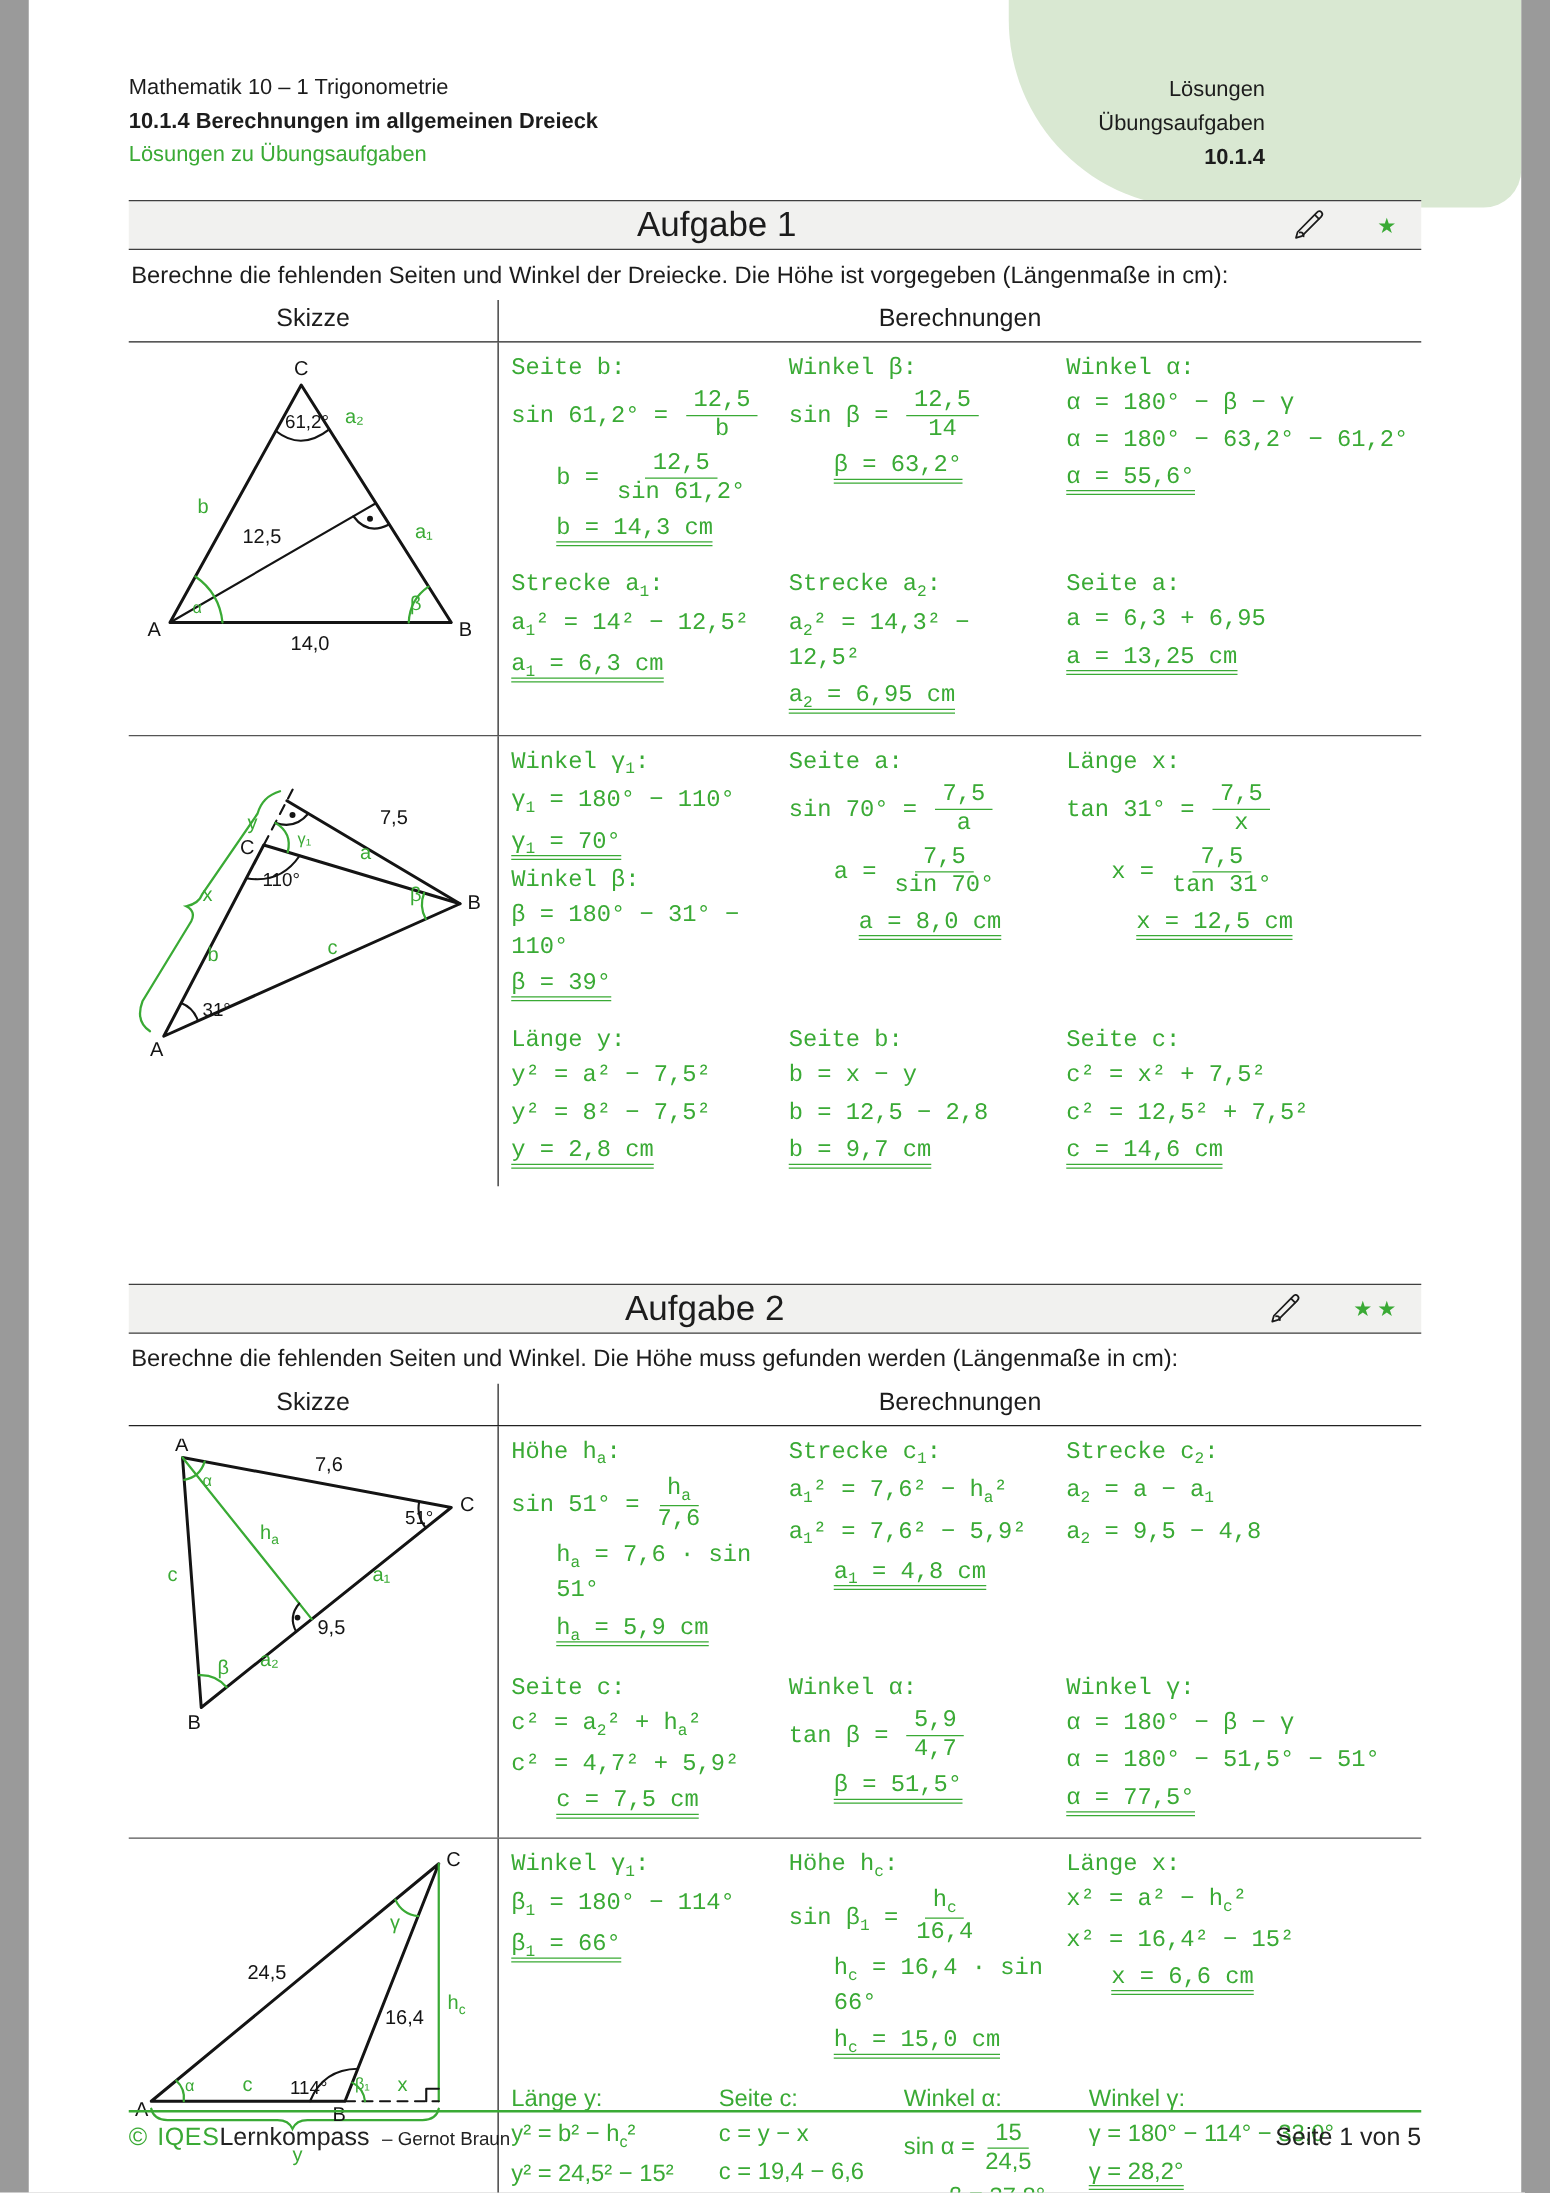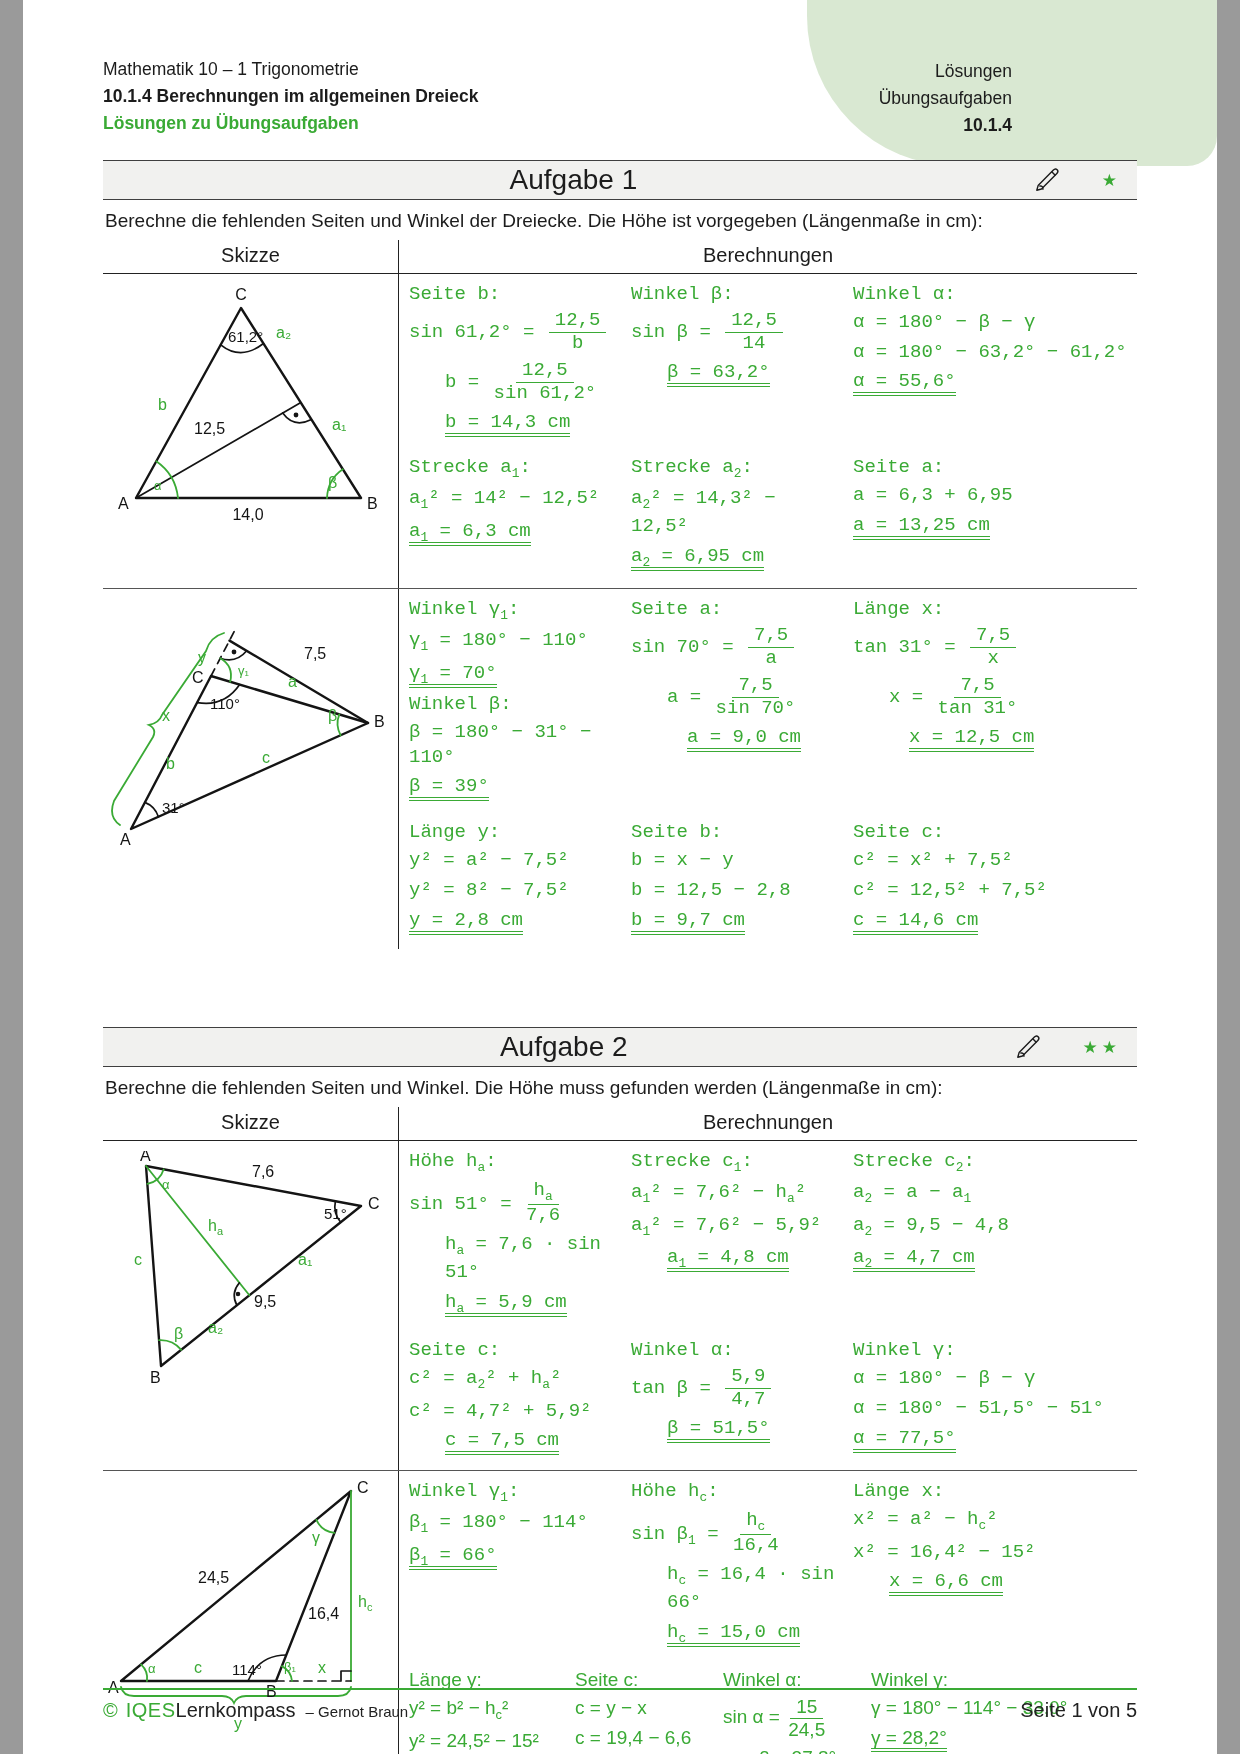--- a/index.html
+++ b/index.html
@@ -5,21 +5,21 @@
   :root{ --green:#3aaa35; --ink:#1c1c1c; --blob:#d9e8d2; --bar:#f1f1ef; }
   *{box-sizing:border-box;}
   body{margin:0;background:#9a9a9a;font-family:"Liberation Sans",sans-serif;color:var(--ink);}
   .page{position:relative;width:1194px;height:1754px;margin:0 auto;background:#fff;overflow:hidden;}
 
   
   .blob{position:absolute;top:0;right:0;width:410px;height:166px;background:var(--blob);
         border-bottom-left-radius:150px 150px;border-bottom-right-radius:30px;}
   .hdr-left{position:absolute;top:56px;left:80px;font-size:17.5px;line-height:1.55;}
   .hdr-left .l2{font-weight:bold;}
-  .hdr-left .l3{font-weight:bold;color:var(--green);}
+  .hdr-left .l3{font-weight:normal;color:var(--green);}
   .hdr-right{position:absolute;top:58px;right:205px;text-align:right;font-size:17.5px;line-height:1.55;}
   .hdr-right .r3{font-weight:bold;}
 
   .content{position:absolute;left:80px;right:80px;top:160px;}
 
   
   .taskbar{display:flex;align-items:center;background:var(--bar);
            border-top:1.6px solid #3f3f3f;border-bottom:1.6px solid #3f3f3f;
            height:40px;padding:0 16px 0 12px;}
   .taskbar .ttl{flex:1;font-size:28px;text-align:center;}
@@ -231,21 +231,21 @@
               <div>
                   <div class="ch">Seite a:</div>
                   <div class="cl fr"><span>sin 70° =&nbsp;</span><span class="frac">
                       <span class="fnum">7,5</span>
                       <span class="fden">a</span>
                     </span></div>
                   <div class="cl ind1 fr"><span>a =&nbsp;</span><span class="frac">
                       <span class="fnum">7,5</span>
                       <span class="fden">sin 70°</span>
                     </span></div>
-                  <div class="cl ind2"><span class="res">a = 9,0 cm</span></div>
+                  <div class="cl ind2"><span class="res">a = 8,0 cm</span></div>
                 </div>
               <div>
                   <div class="ch">Länge x:</div>
                   <div class="cl fr"><span>tan 31° =&nbsp;</span><span class="frac">
                       <span class="fnum">7,5</span>
                       <span class="fden">x</span>
                     </span></div>
                   <div class="cl ind1 fr"><span>x =&nbsp;</span><span class="frac">
                       <span class="fnum">7,5</span>
                       <span class="fden">tan 31°</span>
@@ -336,21 +336,20 @@
               <div>
                   <div class="ch">Strecke c<sub>1</sub>:</div>
                   <div class="cl"><span>a<sub>1</sub>² = 7,6² − h<sub>a</sub>²</span></div>
                   <div class="cl"><span>a<sub>1</sub>² = 7,6² − 5,9²</span></div>
                   <div class="cl ind1"><span class="res">a<sub>1</sub> = 4,8 cm</span></div>
                 </div>
               <div>
                   <div class="ch">Strecke c<sub>2</sub>:</div>
                   <div class="cl"><span>a<sub>2</sub> = a − a<sub>1</sub></span></div>
                   <div class="cl"><span>a<sub>2</sub> = 9,5 − 4,8</span></div>
-                  <div class="cl"><span class="res">a<sub>2</sub> = 4,7 cm</span></div>
                 </div>
             </div>
             <div class="cg3 subblock">
               <div>
                   <div class="ch">Seite c:</div>
                   <div class="cl"><span>c² = a<sub>2</sub>² + h<sub>a</sub>²</span></div>
                   <div class="cl"><span>c² = 4,7² + 5,9²</span></div>
                   <div class="cl ind1"><span class="res">c = 7,5 cm</span></div>
                 </div>
               <div>

